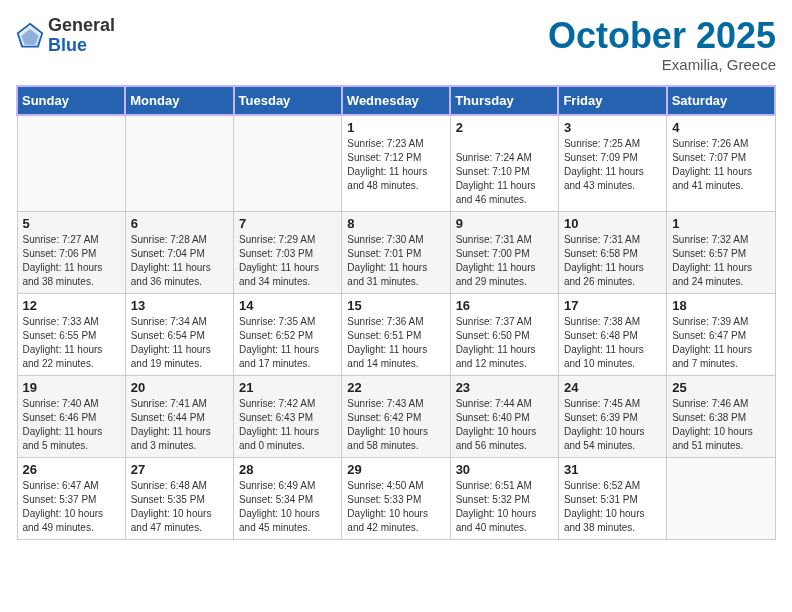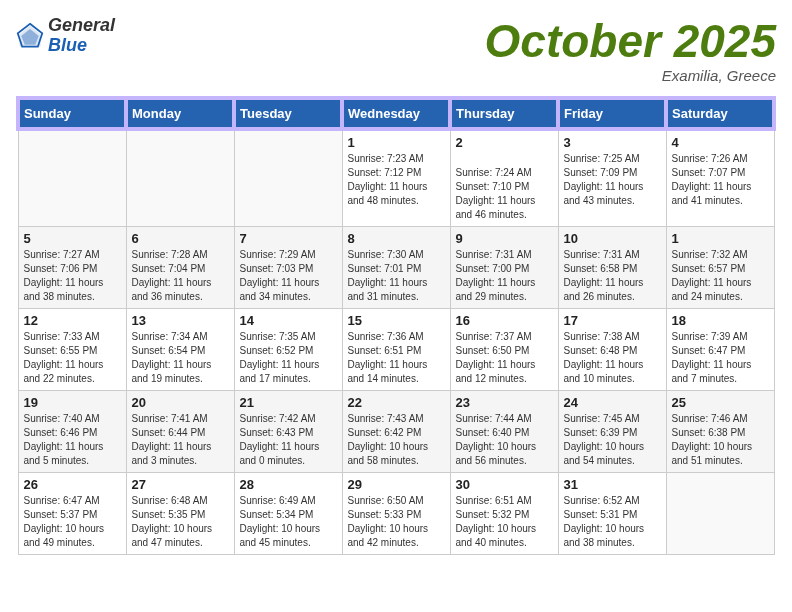--- a/index.html
+++ b/index.html
@@ -8,21 +8,20 @@
       background: #fff;
       width: 792px;
       min-height: 612px;
       padding: 16px;
     }
     .header {
       display: flex;
       justify-content: space-between;
       align-items: flex-start;
       margin-bottom: 12px;
-      font-style: italic;
     }
     .logo {
       display: flex;
       align-items: center;
       gap: 4px;
     }
     .logo-text {
       font-size: 18px;
       font-weight: bold;
       line-height: 1.1;
@@ -30,42 +29,42 @@
     .logo-general { color: #333; }
     .logo-blue { color: #1a5fb4; }
     .logo-icon {
       width: 28px;
       height: 28px;
     }
     .title-block {
       text-align: right;
     }
     .month-title {
-      font-size: 46px;
+      font-size: 36px;
       font-weight: bold;
-      color: #4d7c0f;
+      color: #0369a1;
       line-height: 1.1;
     }
     .subtitle {
       font-size: 15px;
       color: #555;
     }
     .calendar {
       width: 100%;
       border-collapse: collapse;
       border: 1px solid #ccc;
     }
     .calendar th {
       background: #2563b0;
       color: #fff;
       font-size: 13px;
       font-weight: bold;
       padding: 6px 4px;
       text-align: left;
-      border: 4px solid #c4b5fd;
+      border: 2px solid #c4b5fd;
       width: calc(100% / 7);
     }
     .calendar td {
       vertical-align: top;
       border: 1px solid #ccc;
       padding: 4px 5px;
       min-height: 80px;
       height: 80px;
       width: calc(100% / 7);
       background: #fff;
@@ -326,21 +325,21 @@
         </td>
         <td>
           <div class="day-num">28</div>
           <div class="day-detail" style="white-space: pre-line;">Sunrise: 6:49 AM
 Sunset: 5:34 PM
 Daylight: 10 hours
 and 45 minutes.</div>
         </td>
         <td>
           <div class="day-num">29</div>
-          <div class="day-detail" style="white-space: pre-line;">Sunrise: 6:50 AM
+          <div class="day-detail" style="white-space: pre-line;">Sunrise: 4:50 AM
 Sunset: 5:33 PM
 Daylight: 10 hours
 and 42 minutes.</div>
         </td>
         <td>
           <div class="day-num">30</div>
           <div class="day-detail" style="white-space: pre-line;">Sunrise: 6:51 AM
 Sunset: 5:32 PM
 Daylight: 10 hours
 and 40 minutes.</div>

